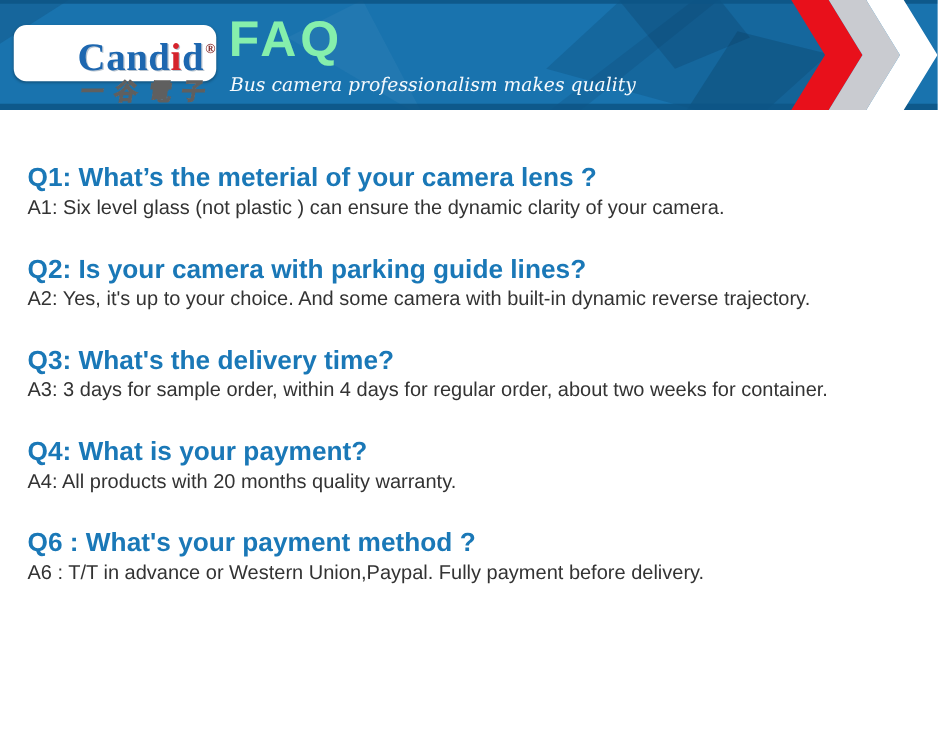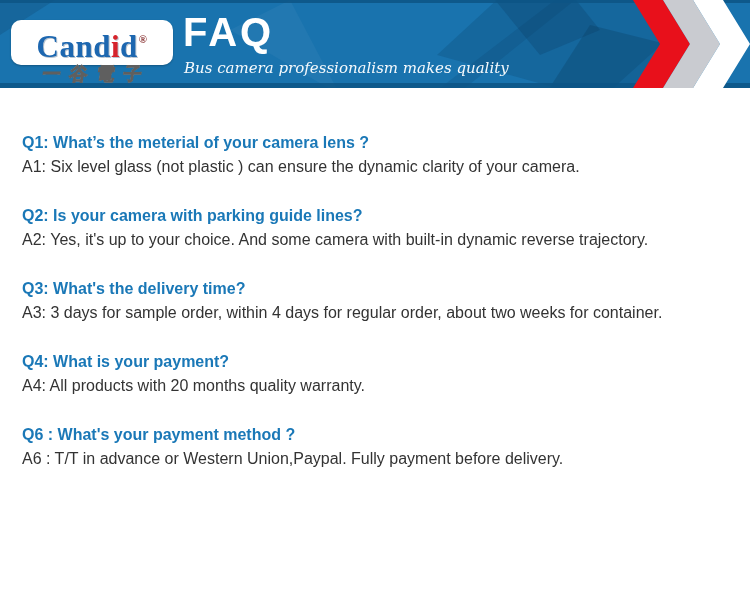--- a/index.html
+++ b/index.html
@@ -20,21 +20,21 @@
     overflow: hidden;
   }
   .banner-deco { position: absolute; top: 0; left: 0; width: 750px; height: 88px; display: block; }
 
   .logo-box {
     position: absolute; left: 11px; top: 20px;
     width: 162px; height: 45px;
     background: #ffffff;
     border-radius: 10px;
     box-shadow: 0 1px 2px rgba(0,0,0,0.25);
-    text-align: center;
+    text-align: right;
     z-index: 3;
   }
   .logo-brand {
     position: relative;
     margin-top: 3px;
     font-family: "Liberation Serif", serif;
     font-weight: bold;
     font-size: 31px;
     line-height: 32px;
     letter-spacing: 0.5px;
@@ -61,40 +61,40 @@
     -webkit-text-stroke: 1px #5f5f5f;
     transform: skewX(-8deg);
     font-weight: bold;
   }
 
   .banner-title {
     position: absolute; left: 183px; top: 10px;
     font-size: 40px; line-height: 44px;
     font-weight: bold;
     letter-spacing: 3px;
-    color: #ffffff;
+    color: #86efac;
     z-index: 3;
   }
   .banner-subtitle {
     position: absolute; left: 184px; top: 59px;
     font-family: "DejaVu Serif", serif;
     font-style: italic;
     font-size: 15px; line-height: 19px;
     color: #f6fafd;
     z-index: 3;
   }
 
   
   .content {
     padding: 45px 22px 0 22px;
   }
   .qa { margin: 0 0 29px 0; }
   .q {
     margin: 0;
-    font-size: 16px;
+    font-size: 21px;
     line-height: 20px;
     font-weight: bold;
     color: #1a78b7;
   }
   .a {
     margin: 4px 0 0 0;
     font-size: 16px;
     line-height: 20px;
     color: #333333;
   }

